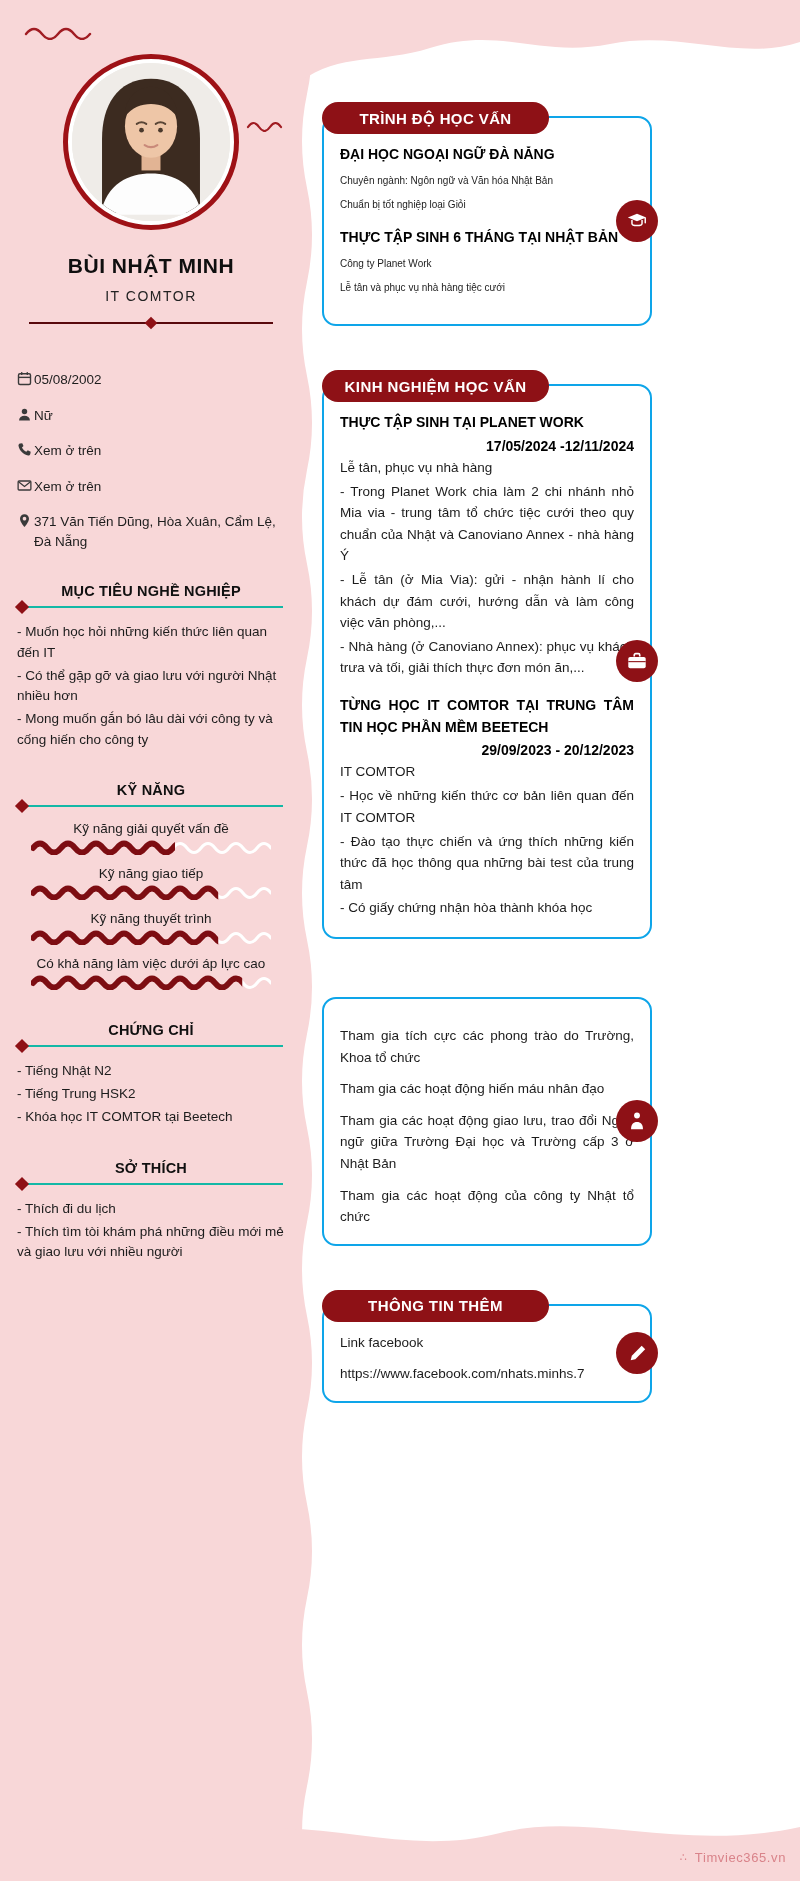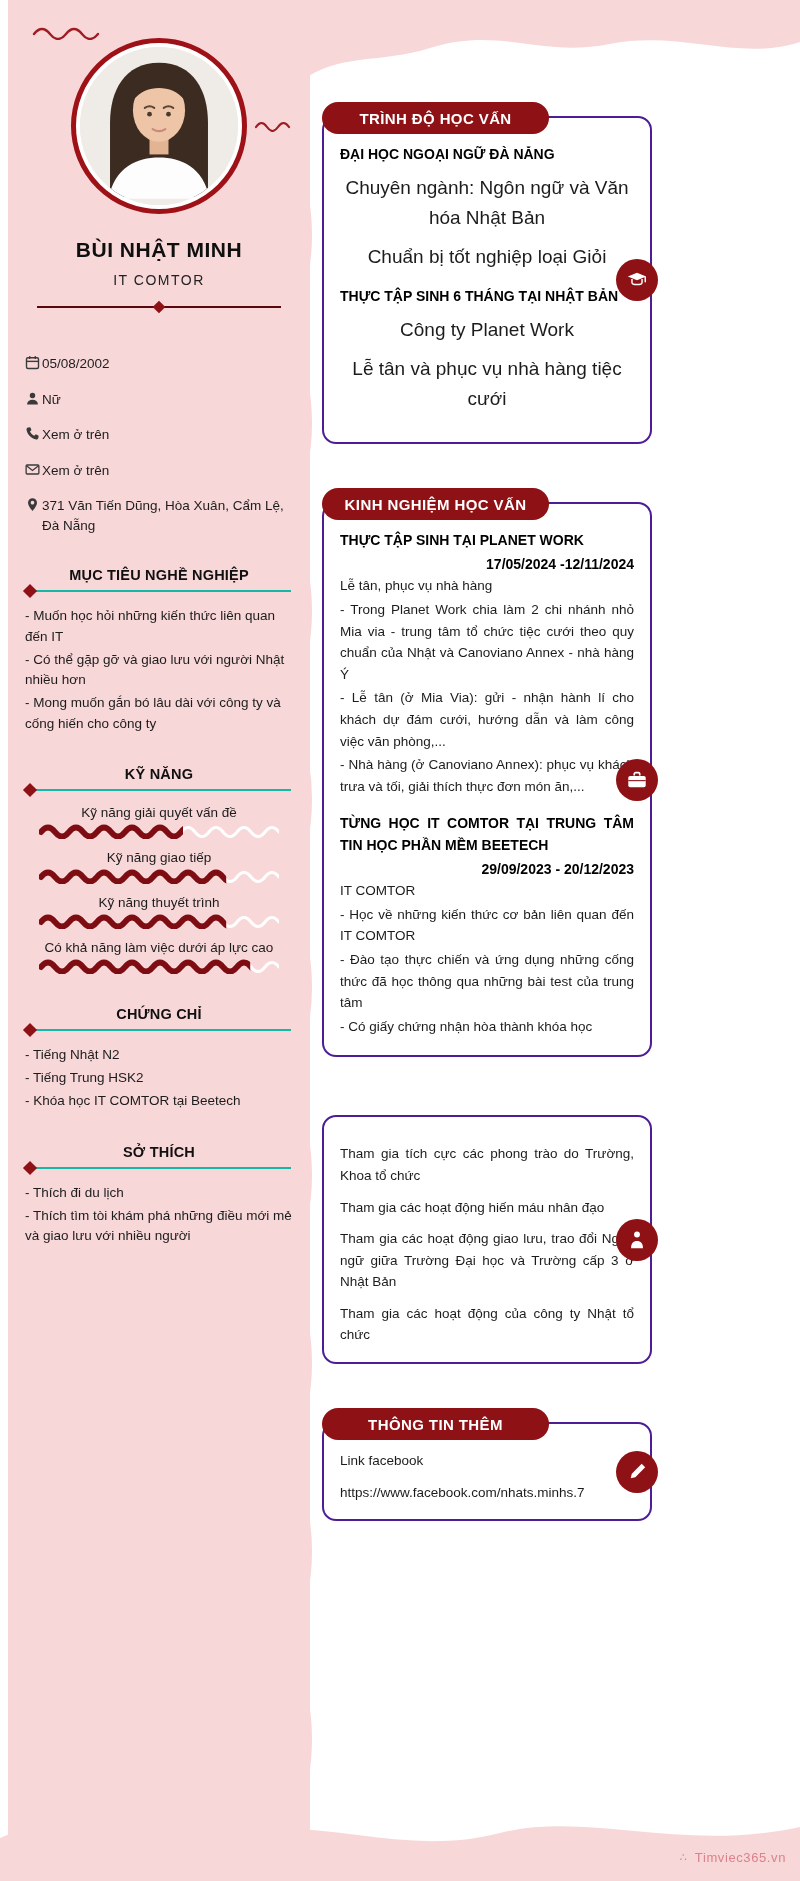--- a/index.html
+++ b/index.html
@@ -1,20 +1,20 @@
 <!DOCTYPE html>
 <html><head>
 <meta charset="utf-8">
 <style>
   * { box-sizing: border-box; margin: 0; padding: 0; }
   body { background:#ffffff; font-family:"Liberation Sans", sans-serif; }
   .page { position:relative; width:800px; height:1881px; margin:0 auto; background:#ffffff; overflow:hidden; color:#1c1c1c; }
 
   
-  .sidebar { position:absolute; left:8px; top:0; width:302px; height:100%; background:#f8d7d8; padding:0 17px; }
+  .sidebar { position:absolute; left:0; top:0; width:302px; height:100%; background:#f8d7d8; padding:16px 17px; }
   .edge-wave { position:absolute; left:299px; top:0; width:22px; height:1881px; }
   .top-wave { position:absolute; left:300px; top:0; width:500px; height:90px; }
   .footer-wave { position:absolute; left:0; bottom:0; width:800px; height:88px; }
 
   .deco { position:absolute; }
   .deco-1 { left:24px; top:24px; }
   .deco-2 { left:246px; top:118px; }
 
   .photo-ring { width:176px; height:176px; border-radius:50%; border:5px solid #9e1116; background:#ffffff; padding:4px; margin:38px auto 0; }
   .photo { width:100%; height:100%; border-radius:50%; overflow:hidden; background:#efece8; }
@@ -36,27 +36,27 @@
 
   .skill { margin-bottom:11px;text-align:center; }
   .skill-label { font-size:13.5px; margin-bottom:4px; }
   .skill-bar { position:relative; height:15px; margin-left:14px; width:240px; }
   .skill-bar svg { position:absolute; left:0; top:0; }
   .wave-fill path { stroke:#7d0d12; stroke-width:6; fill:none; stroke-linecap:round; }
   .wave-rest path { stroke:#ffffff; stroke-width:3; fill:none; stroke-linecap:round; }
 
   
   .content { position:absolute; left:322px; top:0; width:330px; }
-  .card { position:relative; background:#fff; border:2px solid #4c1d95; border-radius:14px; padding:26px 16px 16px; margin-bottom:58px; }
+  .card { position:relative; background:#fff; border:2px solid #0ea5e9; border-radius:14px; padding:26px 16px 16px; margin-bottom:58px; }
   .card-first { margin-top:116px; }
   .card-pill { position:absolute; top:-16px; left:-2px; width:227px; height:32px; background:#8e1116; color:#fff; border-radius:16px; display:flex; align-items:center; justify-content:center; font-weight:bold; font-size:15px; letter-spacing:.4px; }
   .card-icon { position:absolute; right:-8px; top:50%; transform:translateY(-50%); width:42px; height:42px; border-radius:50%; background:#8e1116; display:flex; align-items:center; justify-content:center; }
 
   .block-title { font-weight:bold; font-size:14px; color:#000; margin-bottom:8px; line-height:1.5; }
-  .block p { font-size:19px; line-height:1.6; margin-bottom:8px;text-align:center; }
+  .block p { font-size:10px; line-height:1.6; margin-bottom:8px; }
   .block { margin-bottom:14px; }
   .block:last-child { margin-bottom:12px; }
 
   .xp-title { font-weight:bold; font-size:14px; color:#000; text-align:justify; line-height:1.55; }
   .xp-date { font-weight:bold; font-size:14px; color:#000; text-align:right; margin:4px 0 6px; }
   .xp-role { font-size:13.5px; margin-bottom:6px; }
   .xp-bullets p { font-size:13.5px; line-height:1.6; text-align:justify; margin-bottom:2px; }
   .xp-entry { margin-bottom:16px; }
   .xp-entry:last-child { margin-bottom:0; }
 
@@ -277,21 +277,21 @@
           <p>- Lễ tân (ở Mia Via): gửi - nhận hành lí cho khách dự đám cưới, hướng dẫn và làm công việc văn phòng,...</p>
           <p>- Nhà hàng (ở Canoviano Annex): phục vụ khách trưa và tối, giải thích thực đơn món ăn,...</p>
         </div>
       </div>
       <div class="xp-entry">
         <div class="xp-title">TỪNG HỌC IT COMTOR TẠI TRUNG TÂM TIN HỌC PHẦN MỀM BEETECH</div>
         <div class="xp-date">29/09/2023 - 20/12/2023</div>
         <div class="xp-role">IT COMTOR</div>
         <div class="xp-bullets">
           <p>- Học về những kiến thức cơ bản liên quan đến IT COMTOR</p>
-          <p>- Đào tạo thực chiến và ứng dụng những cống thức đã học thông qua những bài test của trung tâm</p>
+          <p>- Đào tạo thực chiến và ứng thích những kiến thức đã học thông qua những bài test của trung tâm</p>
           <p>- Có giấy chứng nhận hòa thành khóa học</p>
         </div>
       </div>
     </section>
 
     <section class="card">
       <div class="card-icon">
         <svg viewBox="0 0 24 24" width="22" height="22">
             <circle cx="12" cy="6" r="3.2" fill="#fff"></circle>
             <path d="M5.5 21 C5.5 15.5 8 13 12 13 C16 13 18.5 15.5 18.5 21 Z" fill="#fff"></path>

